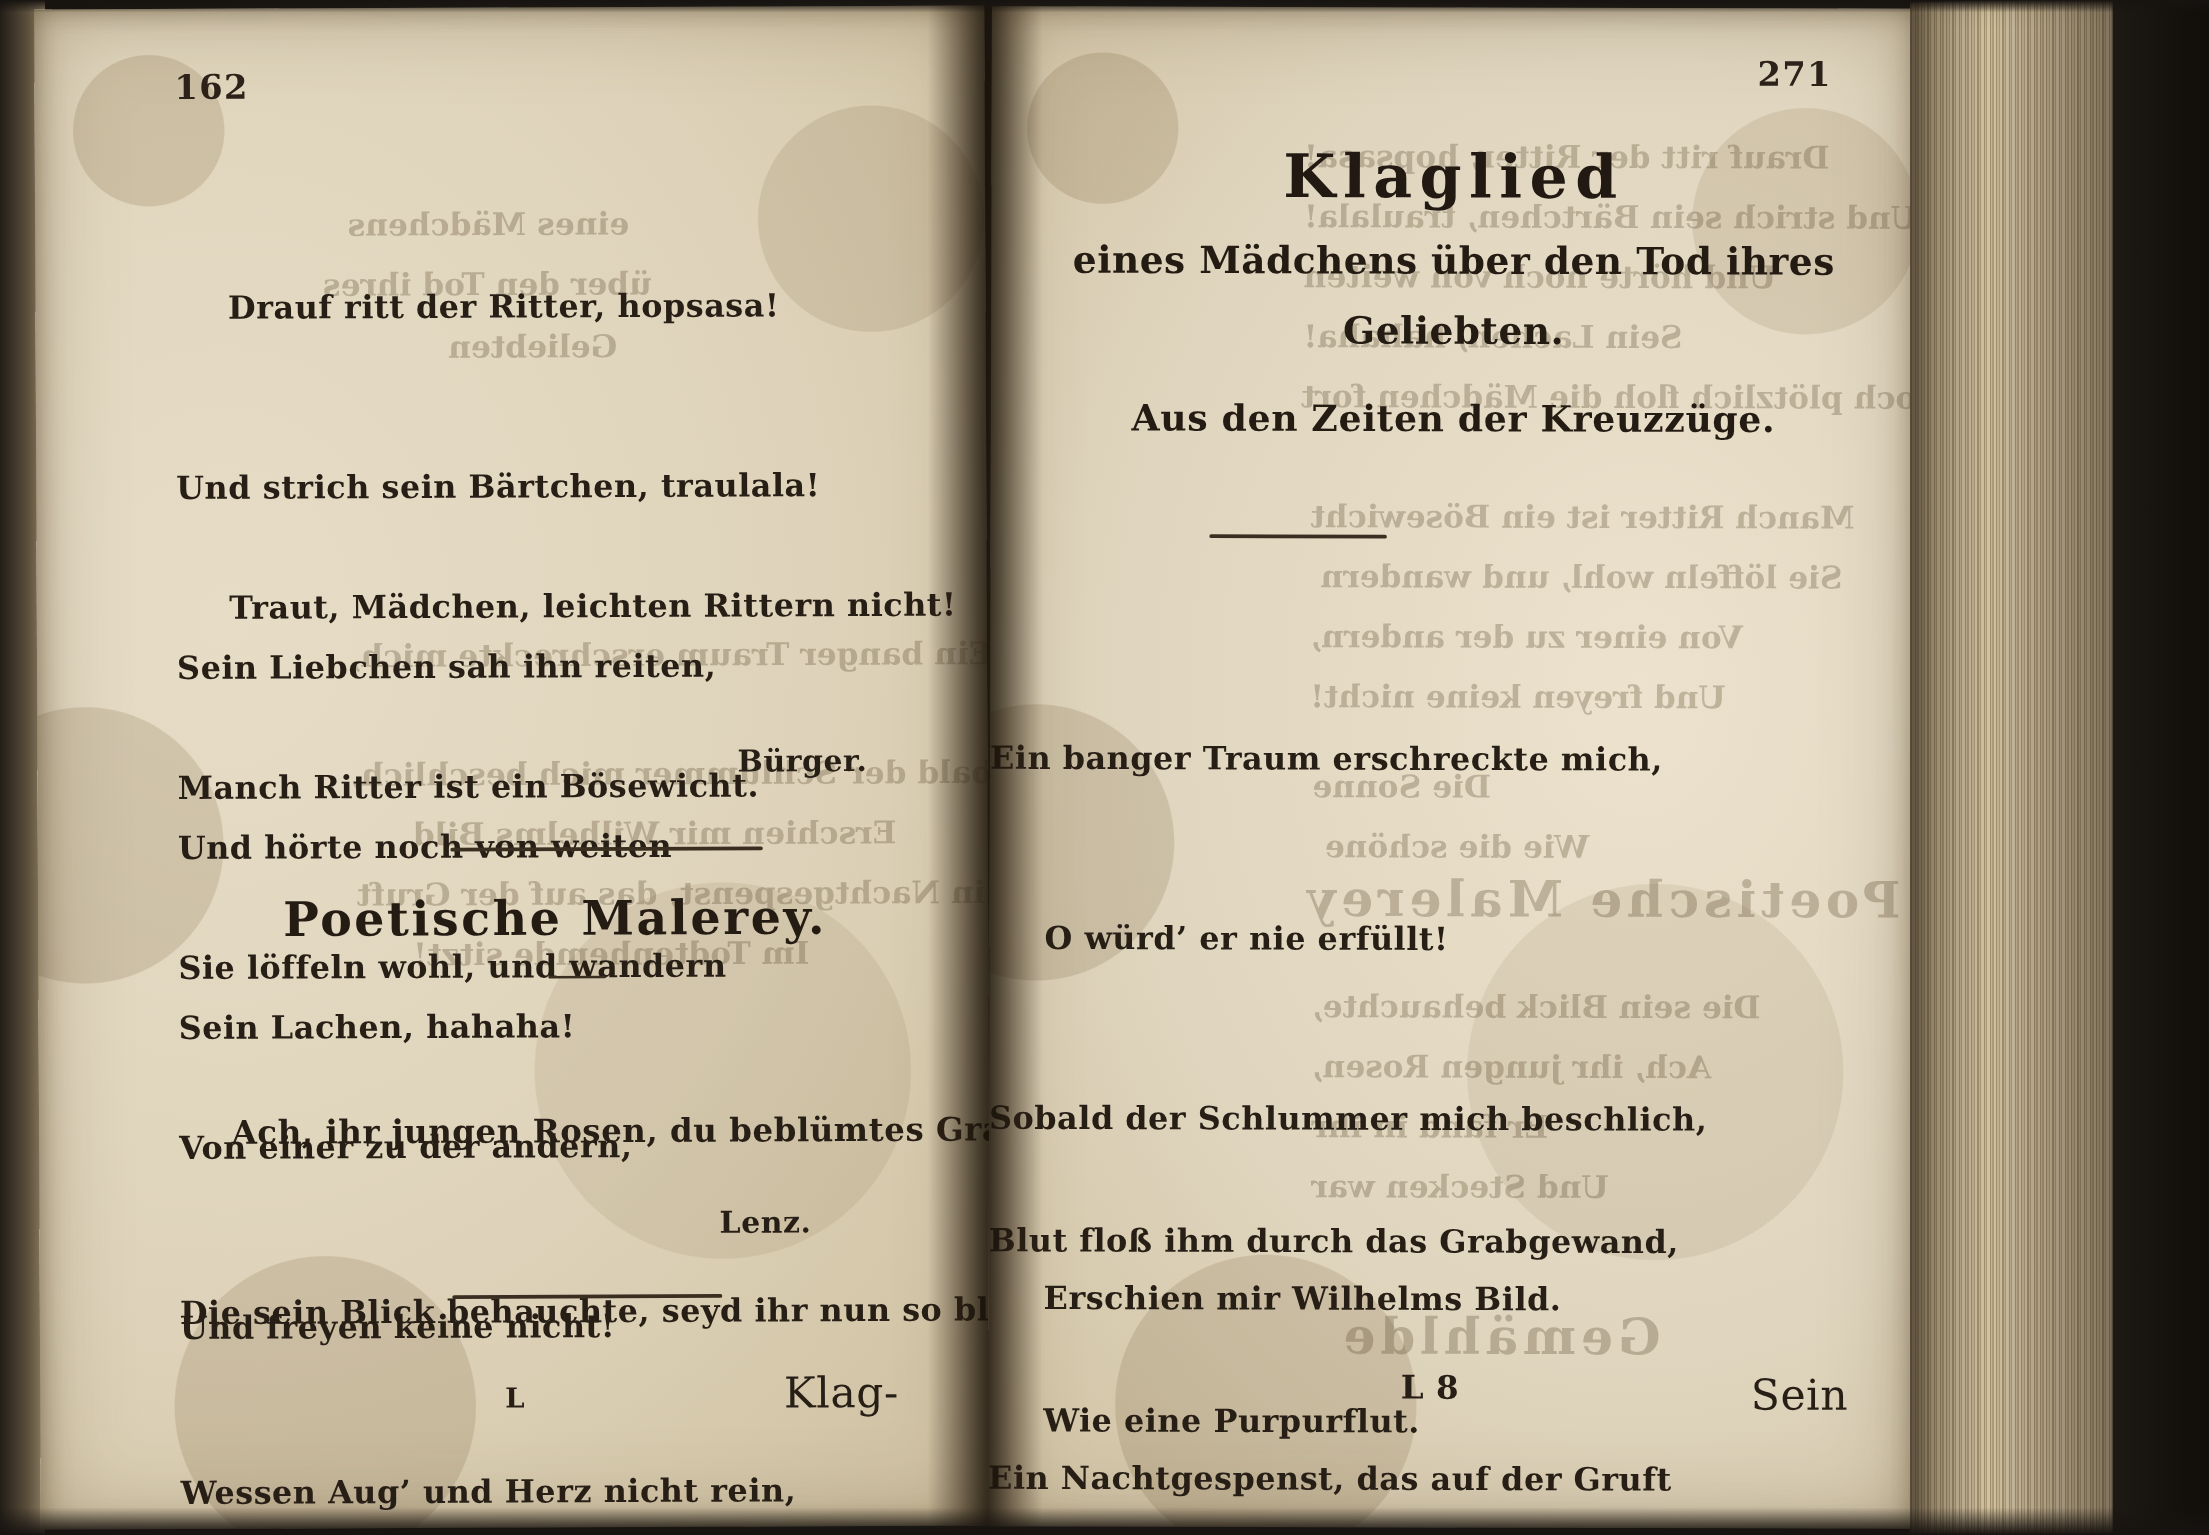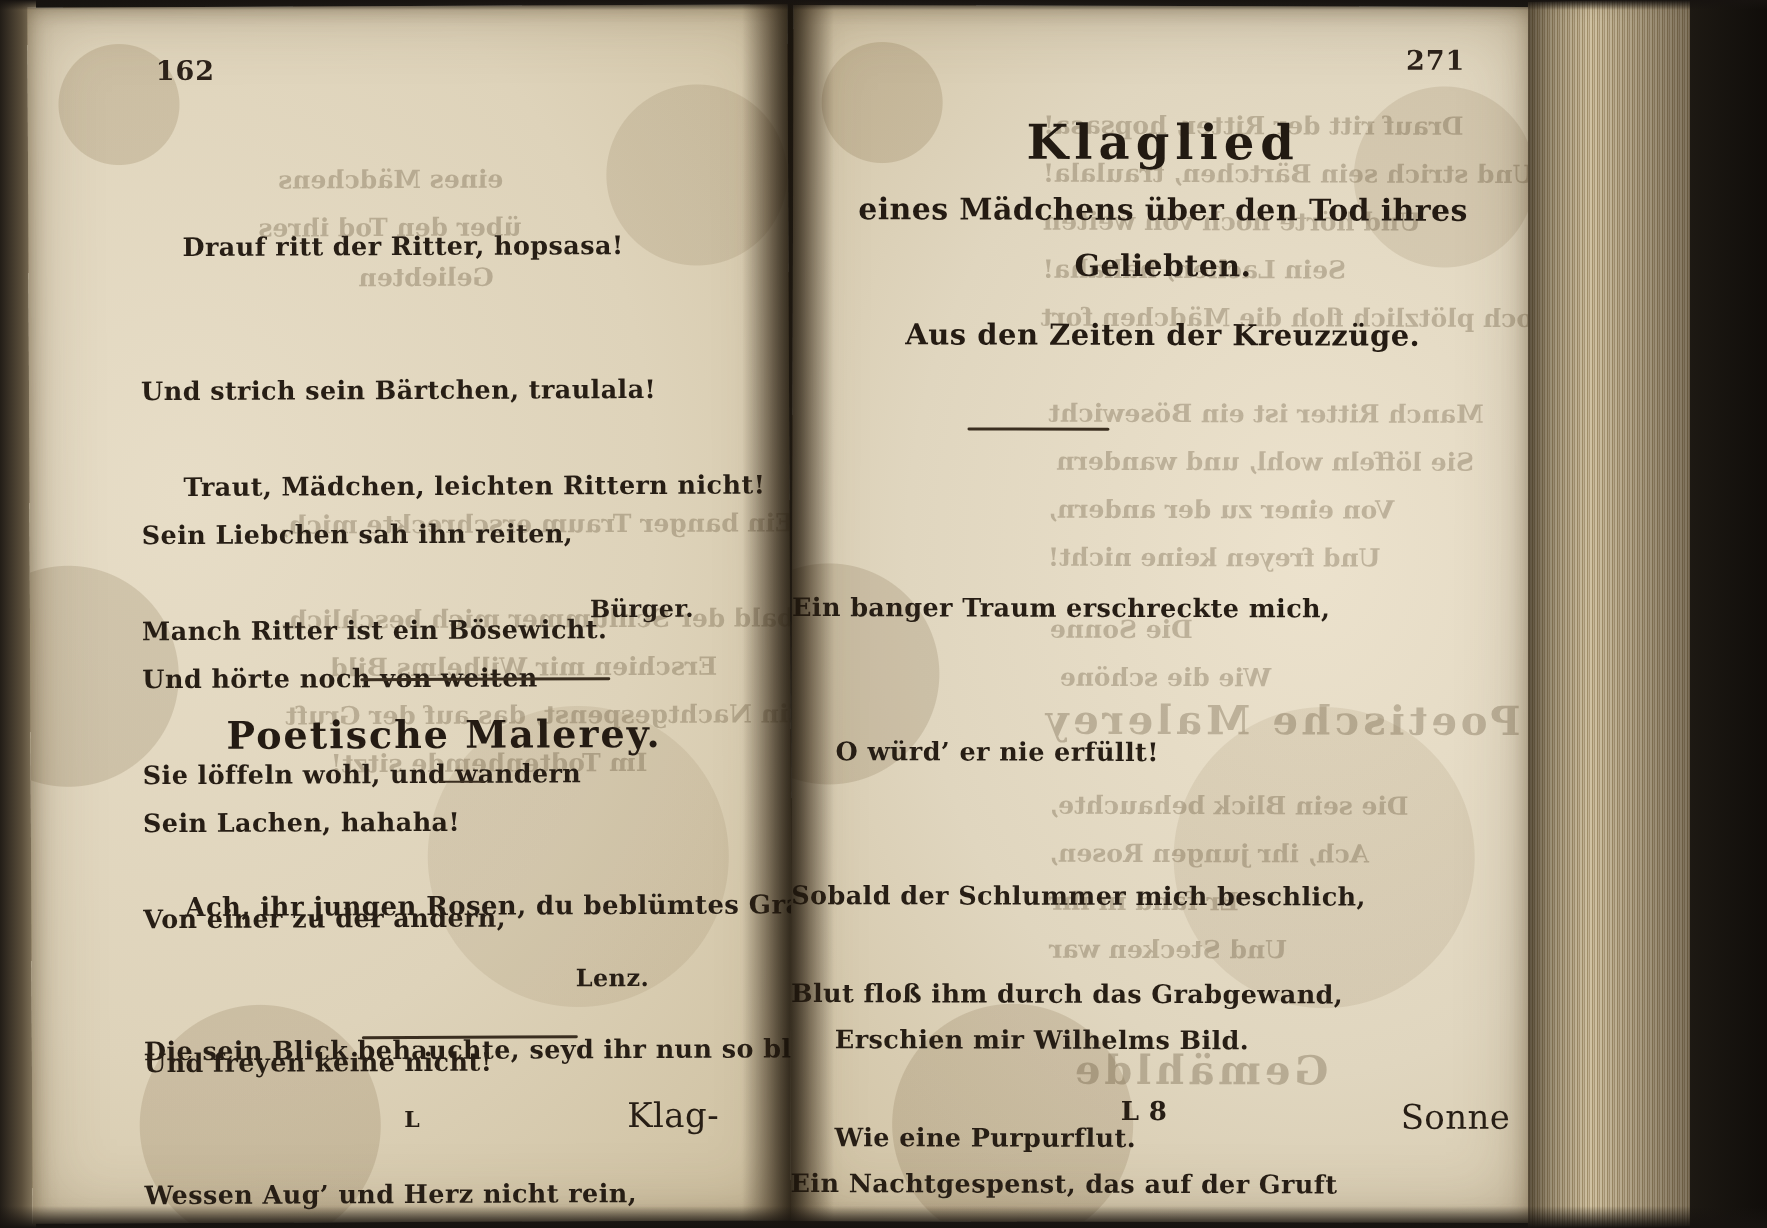--- a/index.html
+++ b/index.html
@@ -137,21 +137,21 @@
     z-index: 3;
     height: 100%;
   }
   .folio {
     position: absolute;
     font-size: 27px;
     color: #2c2219;
     font-family: "DejaVu Serif", serif;
     letter-spacing: 1px;
   }
-  #folio-left  { left: 128px; top: 48px; }
+  #folio-left  { left: 112px; top: 48px; }
   #folio-right { right: 68px;  top: 38px; }
 
   .verse {
     position: absolute;
     color: #271e15;
     font-size: 25.5px;
     line-height: 48px;
     font-weight: 600;
     white-space: pre;
   }
@@ -339,21 +339,21 @@
       </div>
 
       <div class="verse fraktur" style="left:0px; top:868px; width:700px;">
         <span class="line" style="padding-left:0px;">Blut floß ihm durch das Grabgewand,</span>
         <span class="line" style="padding-left:44px;">Wie eine Purpurflut.</span>
         
         
       </div>
 
       <div class="sigmark fraktur" style="left:330px; top:1090px;">L 8</div>
-      <div class="catchword fraktur" style="left:610px; top:1090px;">Sonne</div>
+      <div class="catchword fraktur" style="left:610px; top:1090px;">Sein</div>
     </div>
     <div class="edge-dark"></div>
   </div>
 
   <div id="gutter"></div>
   <div id="fore-edge"></div>
   <div id="fore-edge-shade"></div>
   <div id="table"></div>
   <div id="top-strip"></div>
   <div id="bottom-strip"></div>

